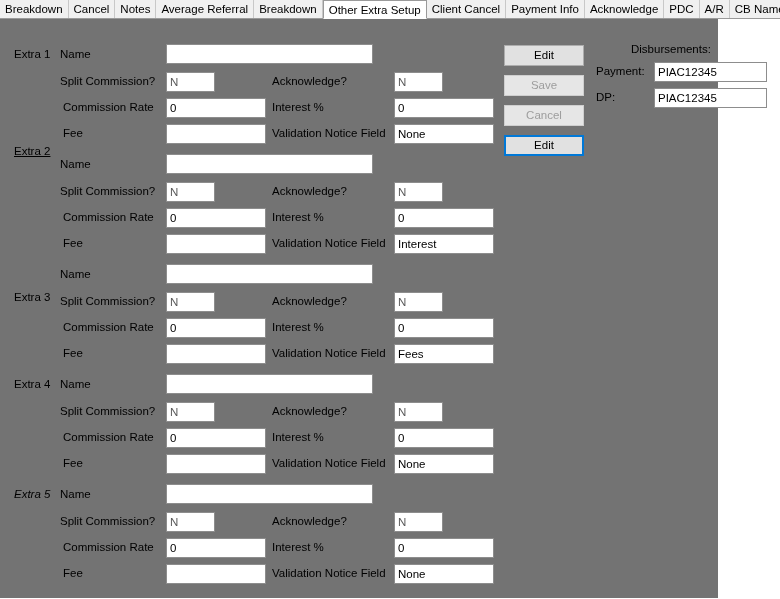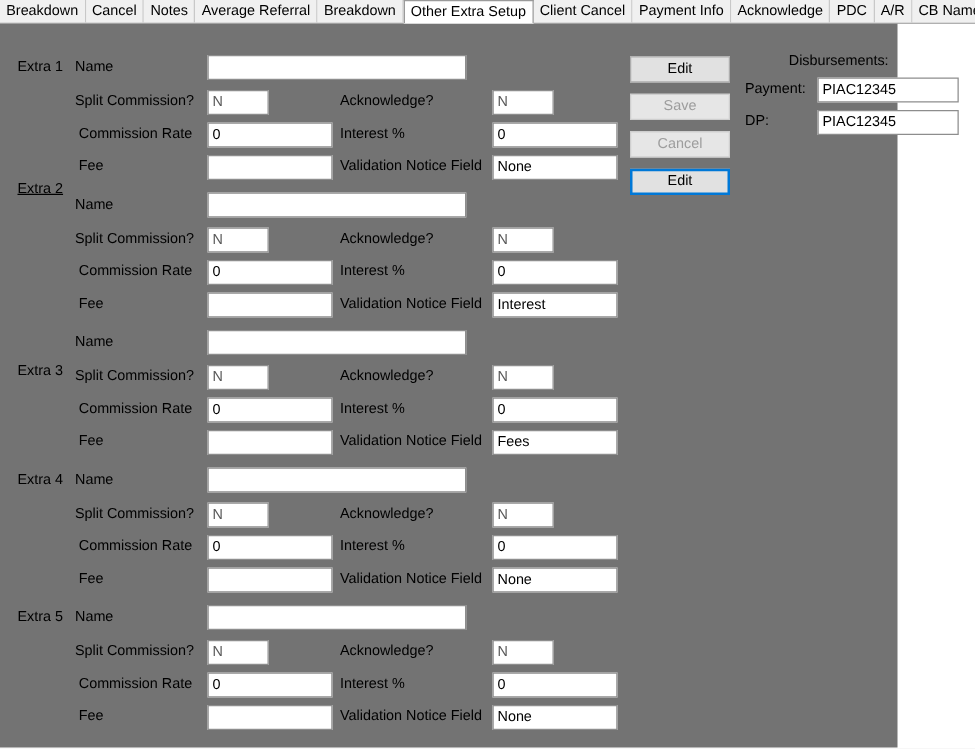--- a/index.html
+++ b/index.html
@@ -253,21 +253,21 @@
     <input class="txt" style="left: 394px; top: 79px; width: 100px;" value="0">
 
     <div class="lbl" style="left:63px; top:108px;">Fee</div>
     <input class="txt" style="left: 166px; top: 105px; width: 100px;" value="">
 
     <div class="lbl" style="left:272px; top:108px;">Validation Notice Field</div>
     <input class="txt" style="left: 394px; top: 105px; width: 100px;" value="None">
   </div>
 
   <div class="group" style="top:440px;">
-    <div class="extra-label" style="top:29px;">Extra 5</div>
+    <div class="extra-label" style="top:29px;font-style:italic;">Extra 5</div>
 
     <div class="lbl" style="left:60px; top:29px;">Name</div>
     <input class="txt" style="left: 166px; top: 25px; width: 207px;" value="">
 
     <div class="lbl" style="left:60px; top:56px;">Split Commission?</div>
     <input class="txt gray" style="left: 166px; top: 53px; width: 49px;" value="N">
 
     <div class="lbl" style="left:272px; top:56px;">Acknowledge?</div>
     <input class="txt gray" style="left: 394px; top: 53px; width: 49px;" value="N">
 

